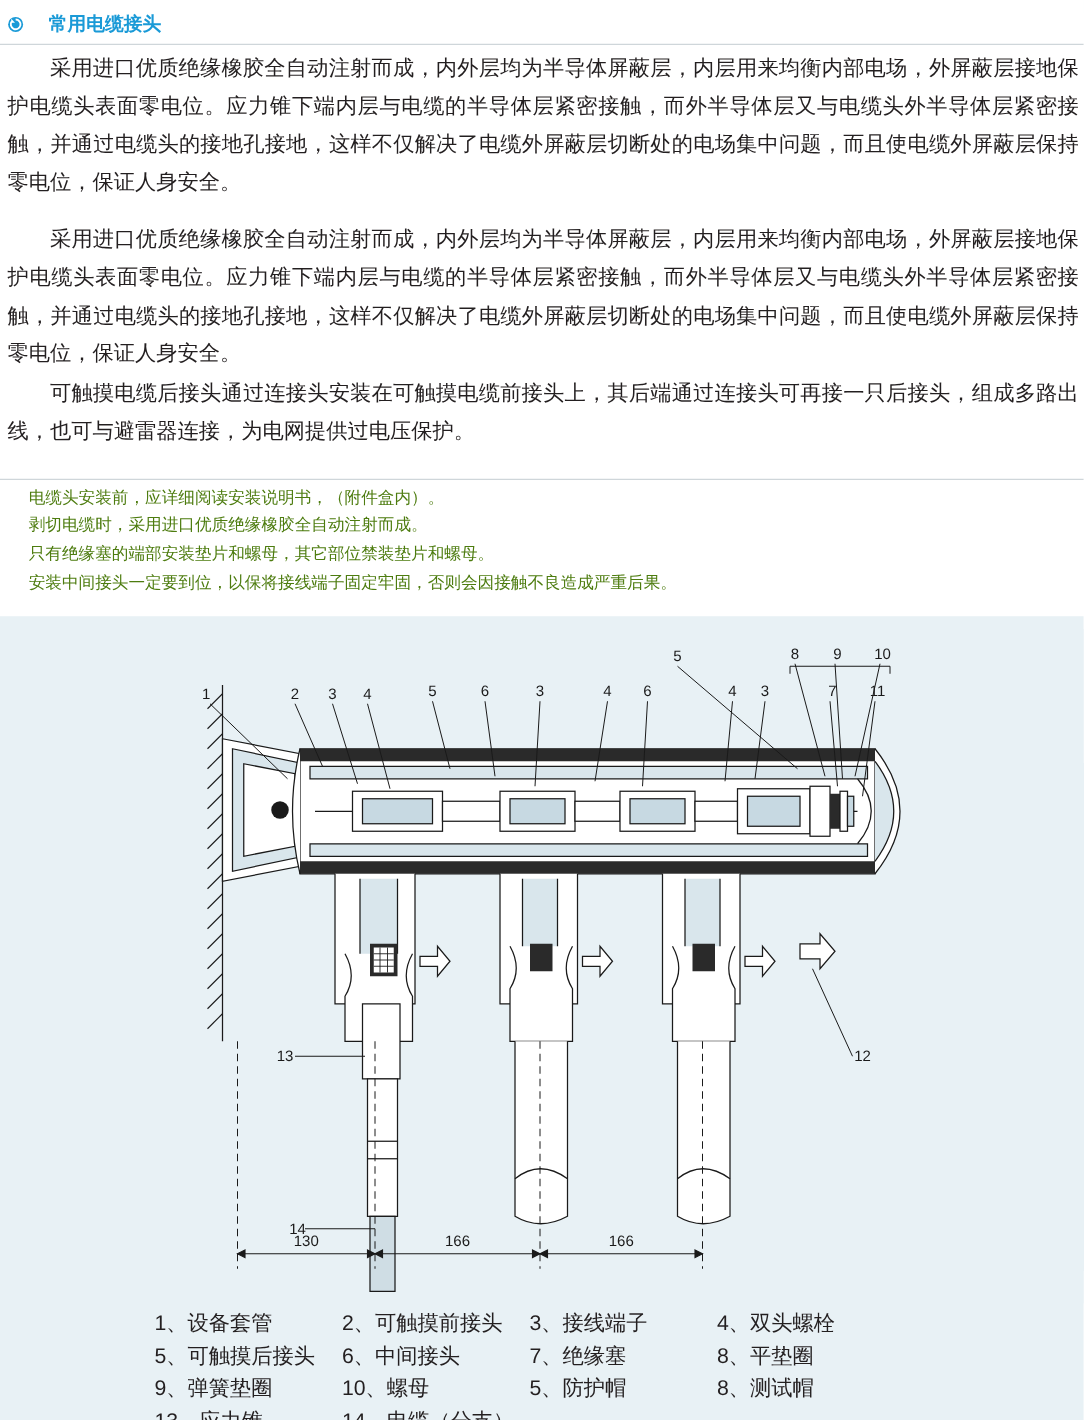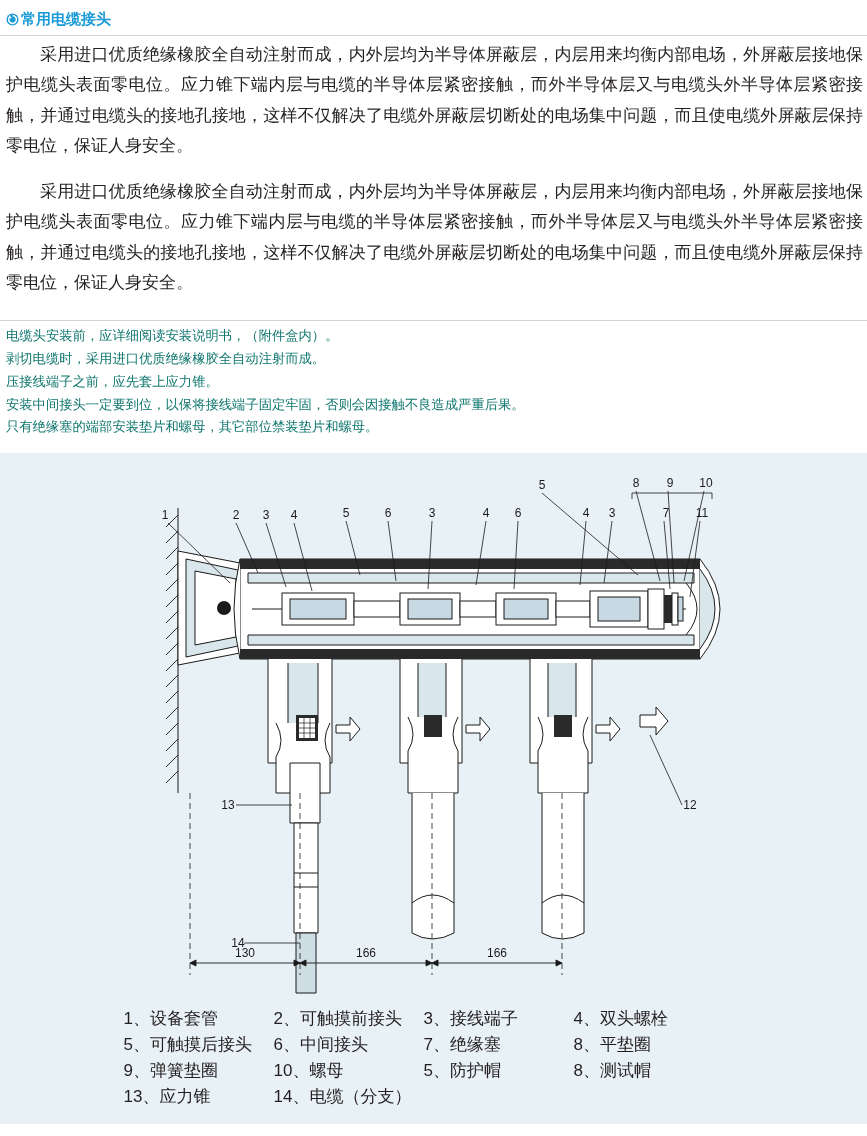--- a/index.html
+++ b/index.html
@@ -14,21 +14,21 @@
     min-height: 1136px;
     position: relative;
     padding: 0;
     background: #fff;
   }
 
   
   .section-head {
     display: flex;
     align-items: center;
-    gap: 2px;
+    gap: 20px;
     color: #1a9ad7;
     font-size: 15px;
     font-weight: bold;
     padding: 0 0 0 6px;
     margin-top: 10px;
   }
   .section-head .bullet {
     display: inline-block;
     width: 13px; height: 13px;
     position: relative;
@@ -51,22 +51,23 @@
     text-align: justify;
   }
   .body-text p { margin: 0 0 2px 0; }
   .indent { text-indent: 2em; }
   .spacer-14 { height: 14px; }
 
   
   .notes {
     font-size: 13.3px;
     line-height: 1.72;
-    color: #0f766e;
-    padding: 0 4px 0 6px;
+    color: #4d7c0f;
+    padding: 0 4px 0 23px;
+    font-family: Liberation Mono, monospace;
   }
   .notes div { margin: 0; }
 
   
   .figure-panel {
     margin: 14px 0 0 0;
     background: #e8f1f5;
     width: 867px;
     padding: 10px 0 16px 0;
     position: relative;
@@ -105,32 +106,32 @@
       </svg>
     </span>
     <span>常用电缆接头</span>
   </div>
   <div class="hr-line"></div>
 
   <div class="body-text">
     <p class="indent">采用进口优质绝缘橡胶全自动注射而成，内外层均为半导体屏蔽层，内层用来均衡内部电场，外屏蔽层接地保护电缆头表面零电位。应力锥下端内层与电缆的半导体层紧密接触，而外半导体层又与电缆头外半导体层紧密接触，并通过电缆头的接地孔接地，这样不仅解决了电缆外屏蔽层切断处的电场集中问题，而且使电缆外屏蔽层保持零电位，保证人身安全。</p>
     <div class="spacer-14"></div>
     <p class="indent">采用进口优质绝缘橡胶全自动注射而成，内外层均为半导体屏蔽层，内层用来均衡内部电场，外屏蔽层接地保护电缆头表面零电位。应力锥下端内层与电缆的半导体层紧密接触，而外半导体层又与电缆头外半导体层紧密接触，并通过电缆头的接地孔接地，这样不仅解决了电缆外屏蔽层切断处的电场集中问题，而且使电缆外屏蔽层保持零电位，保证人身安全。</p>
+    <p class="indent">可触摸电缆后接头通过连接头安装在可触摸电缆前接头上，其后端通过连接头可再接一只后接头，组成多路出线，也可与避雷器连接，为电网提供过电压保护。</p>
   </div>
 
   <div class="spacer-14"></div>
 
   <div class="hr-line"></div>
 
   <div class="notes">
     <div>电缆头安装前，应详细阅读安装说明书，（附件盒内）。</div>
     <div>剥切电缆时，采用进口优质绝缘橡胶全自动注射而成。</div>
-    <div>压接线端子之前，应先套上应力锥。</div>
+    <div>只有绝缘塞的端部安装垫片和螺母，其它部位禁装垫片和螺母。</div>
     <div>安装中间接头一定要到位，以保将接线端子固定牢固，否则会因接触不良造成严重后果。</div>
-    <div>只有绝缘塞的端部安装垫片和螺母，其它部位禁装垫片和螺母。</div>
   </div>
 
   <div class="figure-panel">
     <div class="figure-wrap">
       <svg width="867" height="540" viewBox="0 0 867 540">
         <rect x="0" y="0" width="867" height="540" fill="#e8f1f5"></rect>
 
         <g stroke="#1a1a1a" fill="none" stroke-width="1">
 
           <line x1="178" y1="45" x2="178" y2="330"></line>

